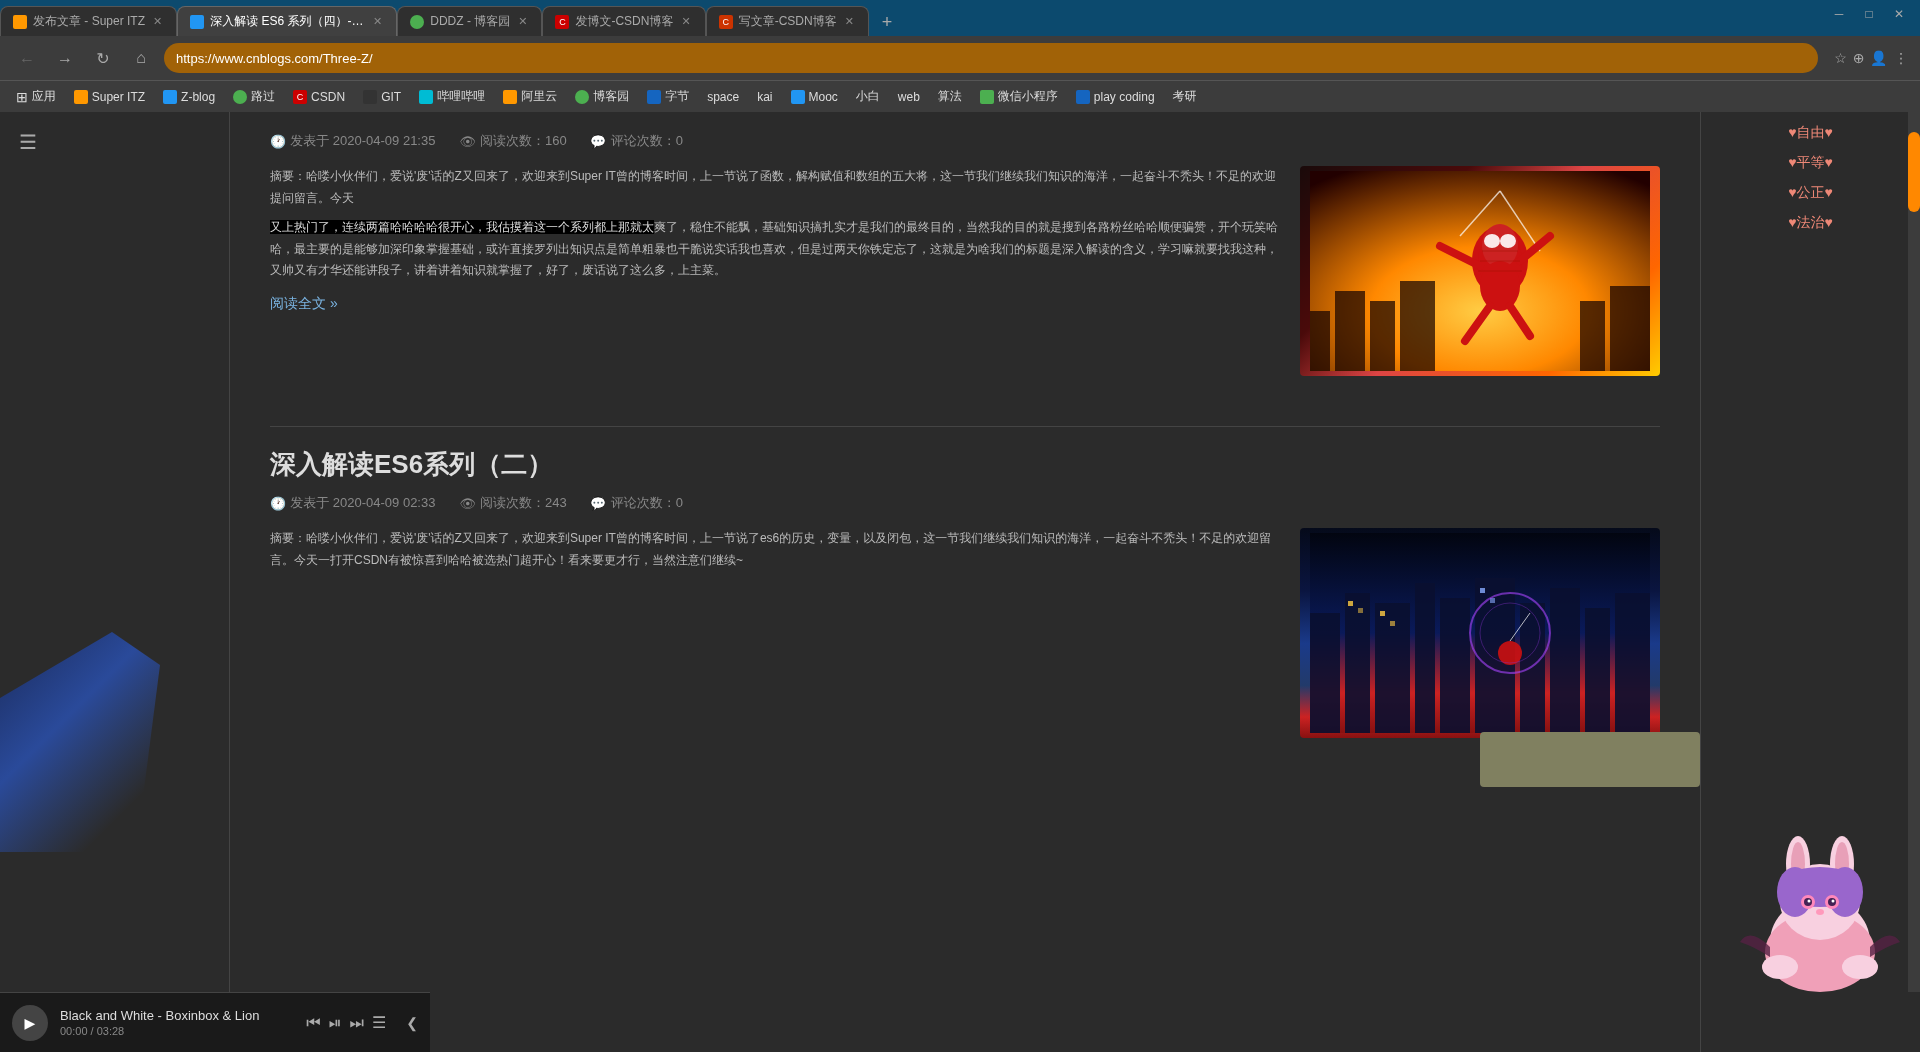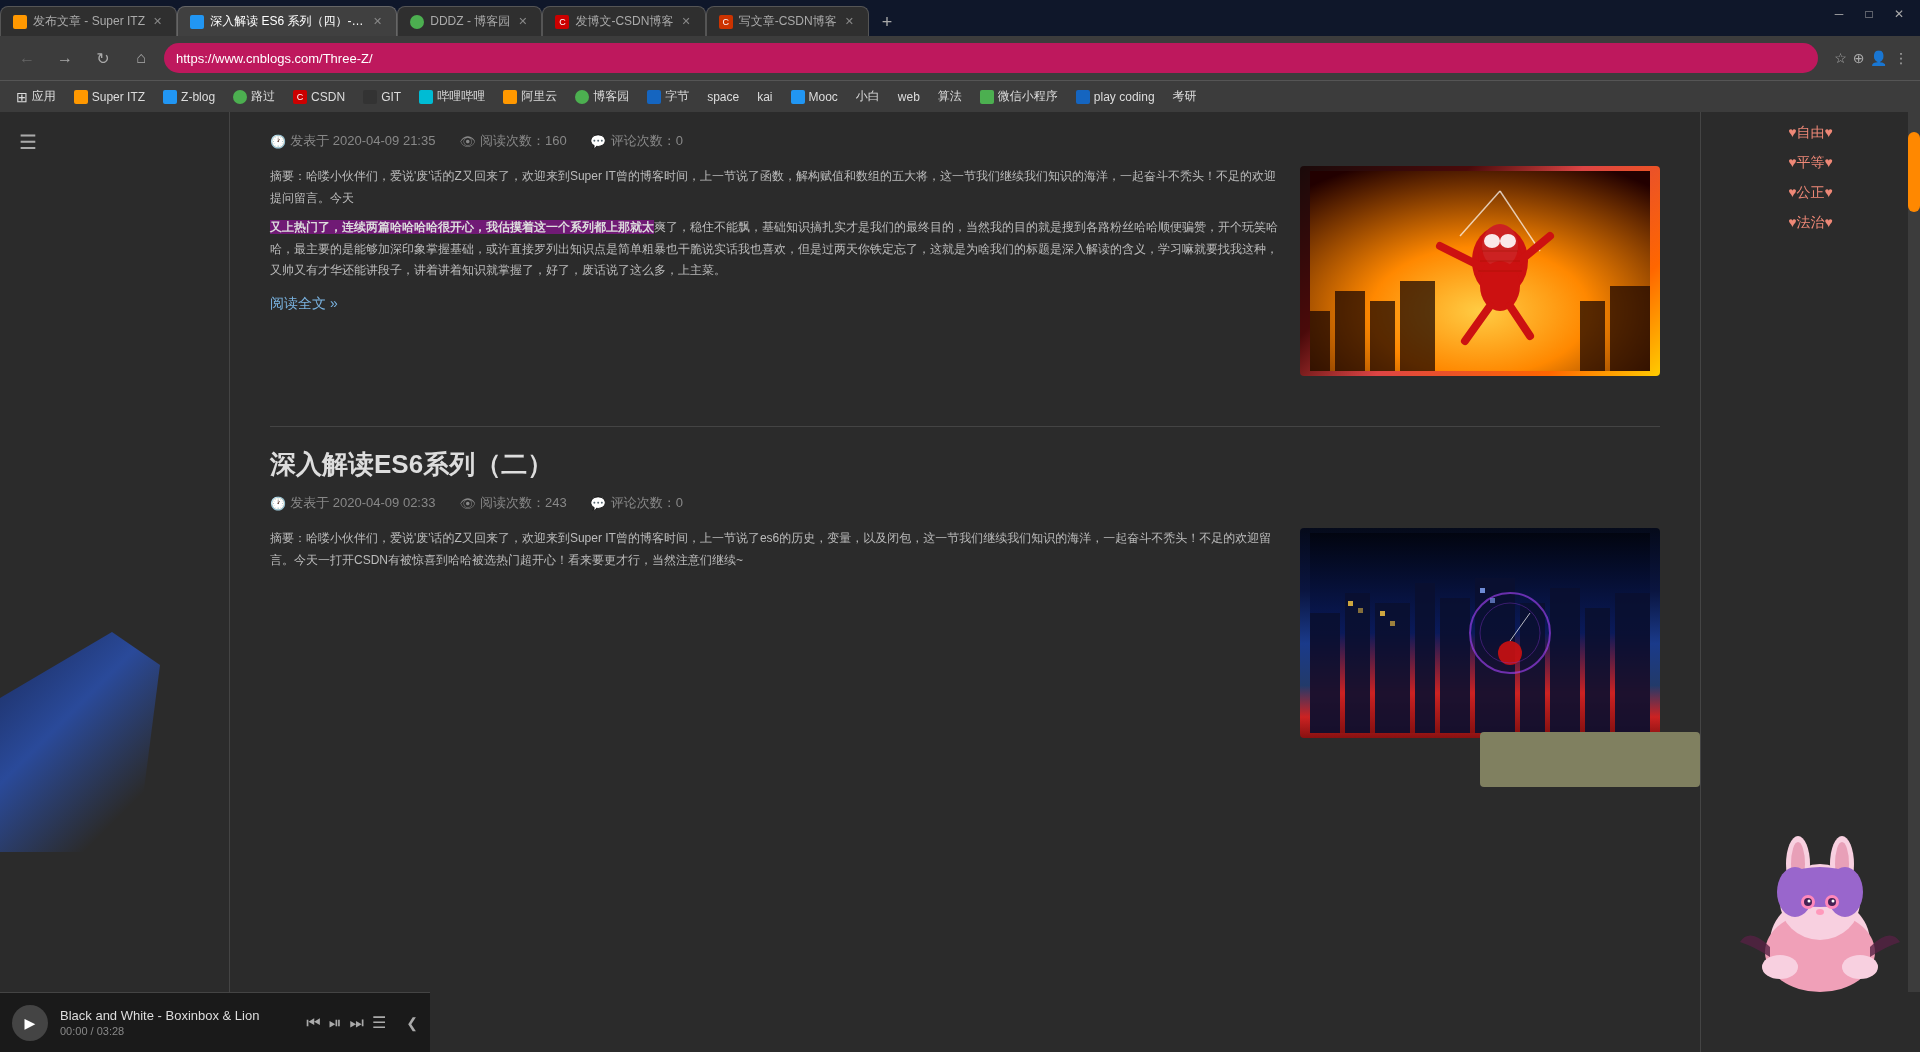--- a/index.html
+++ b/index.html
@@ -1,34 +1,34 @@
 <!DOCTYPE html>
 <html><head>
   <meta charset="utf-8">
   <style>
     * { margin: 0; padding: 0; box-sizing: border-box; }
     body { font-family: 'Microsoft YaHei', Arial, sans-serif; background: #2b2b2b; color: #ccc; width: 1920px; height: 1052px; overflow: hidden; position: relative; }
 
     
     .browser-frame { width: 1920px; background: #3c3c3c; }
-    .tabs-bar { display: flex; align-items: flex-end; height: 36px; background: #0f172a; }
+    .tabs-bar { display: flex; align-items: flex-end; height: 36px; background: #0c4a6e; }
     .tab { display: flex; align-items: center; height: 30px; padding: 0 12px; background: #3c3c3c; border-radius: 8px 8px 0 0; font-size: 12px; color: #aaa; max-width: 220px; gap: 6px; cursor: pointer; border: 1px solid #555; border-bottom: none; }
     .tab.active { background: #404040; color: #fff; border-color: #666; }
     .tab .favicon { width: 14px; height: 14px; border-radius: 2px; flex-shrink: 0; }
     .tab .tab-label { overflow: hidden; text-overflow: ellipsis; white-space: nowrap; max-width: 160px; }
     .tab .close-btn { margin-left: auto; color: #888; font-size: 11px; cursor: pointer; padding: 2px; }
     .new-tab-btn { width: 28px; height: 28px; display: flex; align-items: center; justify-content: center; color: #aaa; font-size: 18px; cursor: pointer; margin-left: 4px; }
     .window-controls { display: flex; align-items: center; gap: 4px; position: absolute; right: 8px; top: 5px; }
     .win-btn { width: 26px; height: 18px; display: flex; align-items: center; justify-content: center; color: #aaa; font-size: 12px; cursor: pointer; }
 
     
     .address-bar-row { height: 44px; background: #3c3c3c; display: flex; align-items: center; padding: 0 12px; gap: 8px; }
     .nav-btn { width: 30px; height: 30px; display: flex; align-items: center; justify-content: center; color: #aaa; font-size: 16px; cursor: pointer; border-radius: 50%; }
     .nav-btn.disabled { color: #666; cursor: default; }
-    .address-input { flex: 1; height: 30px; background: #be185d; border: none; border-radius: 15px; color: #fff; padding: 0 36px 0 12px; font-size: 13px; outline: none; }
+    .address-input { flex: 1; height: 30px; background: #a16207; border: none; border-radius: 15px; color: #fff; padding: 0 36px 0 12px; font-size: 13px; outline: none; }
     .address-icons { display: flex; align-items: center; gap: 6px; margin-left: 8px; }
     .addr-icon { color: #aaa; font-size: 14px; cursor: pointer; }
 
     
     .bookmarks-bar { height: 32px; background: #3c3c3c; display: flex; align-items: center; padding: 0 8px; gap: 2px; border-top: 1px solid #555; overflow: hidden; }
     .bookmark-item { display: flex; align-items: center; gap: 4px; padding: 3px 8px; border-radius: 4px; font-size: 12px; color: #ddd; cursor: pointer; white-space: nowrap; }
     .bookmark-favicon { width: 14px; height: 14px; border-radius: 2px; flex-shrink: 0; display: inline-block; }
 
     
     .main-area { display: flex; height: calc(1052px - 36px - 44px - 32px); background: #2b2b2b; }
@@ -39,21 +39,21 @@
 
     
     .content-area { flex: 1; background: #2b2b2b; overflow-y: auto; padding: 20px 40px; position: relative; }
 
     
     .article { margin-bottom: 40px; position: relative; }
     .article-title { font-size: 26px; font-weight: bold; color: #ddd; margin-bottom: 12px; }
     .article-meta { font-size: 13px; color: #888; margin-bottom: 16px; display: flex; gap: 24px; align-items: center; }
     .article-meta span { display: flex; align-items: center; gap: 4px; }
     .article-body { font-size: 12px; line-height: 1.8; color: #bbb; position: relative; }
-    .article-body .highlight { background: #701a75; color: #ddd; font-weight: bold; }
+    .article-body .highlight { background: #000000; color: #ddd; }
     .read-more { color: #7ab3e0; font-size: 14px; display: inline-block; margin-top: 13px; cursor: pointer; text-decoration: none; }
     .clearfix::after { content: ''; display: block; clear: both; }
 
     
     .sidebar-right { width: 220px; background: #2b2b2b; padding: 12px; flex-shrink: 0; border-left: 1px solid #444; }
     .sidebar-right-item { color: #e87; font-size: 14px; margin-bottom: 12px; cursor: pointer; text-align: center; }
 
     
     .img-spiderman { width: 360px; height: 210px; background: linear-gradient(135deg, #1a0a0a 0%, #4a0a0a 30%, #d44 50%, #ff6600 80%, #ffcc00 100%); border-radius: 4px; float: right; margin-left: 20px; margin-bottom: 10px; position: relative; overflow: hidden; display: flex; align-items: center; justify-content: center; }
 

